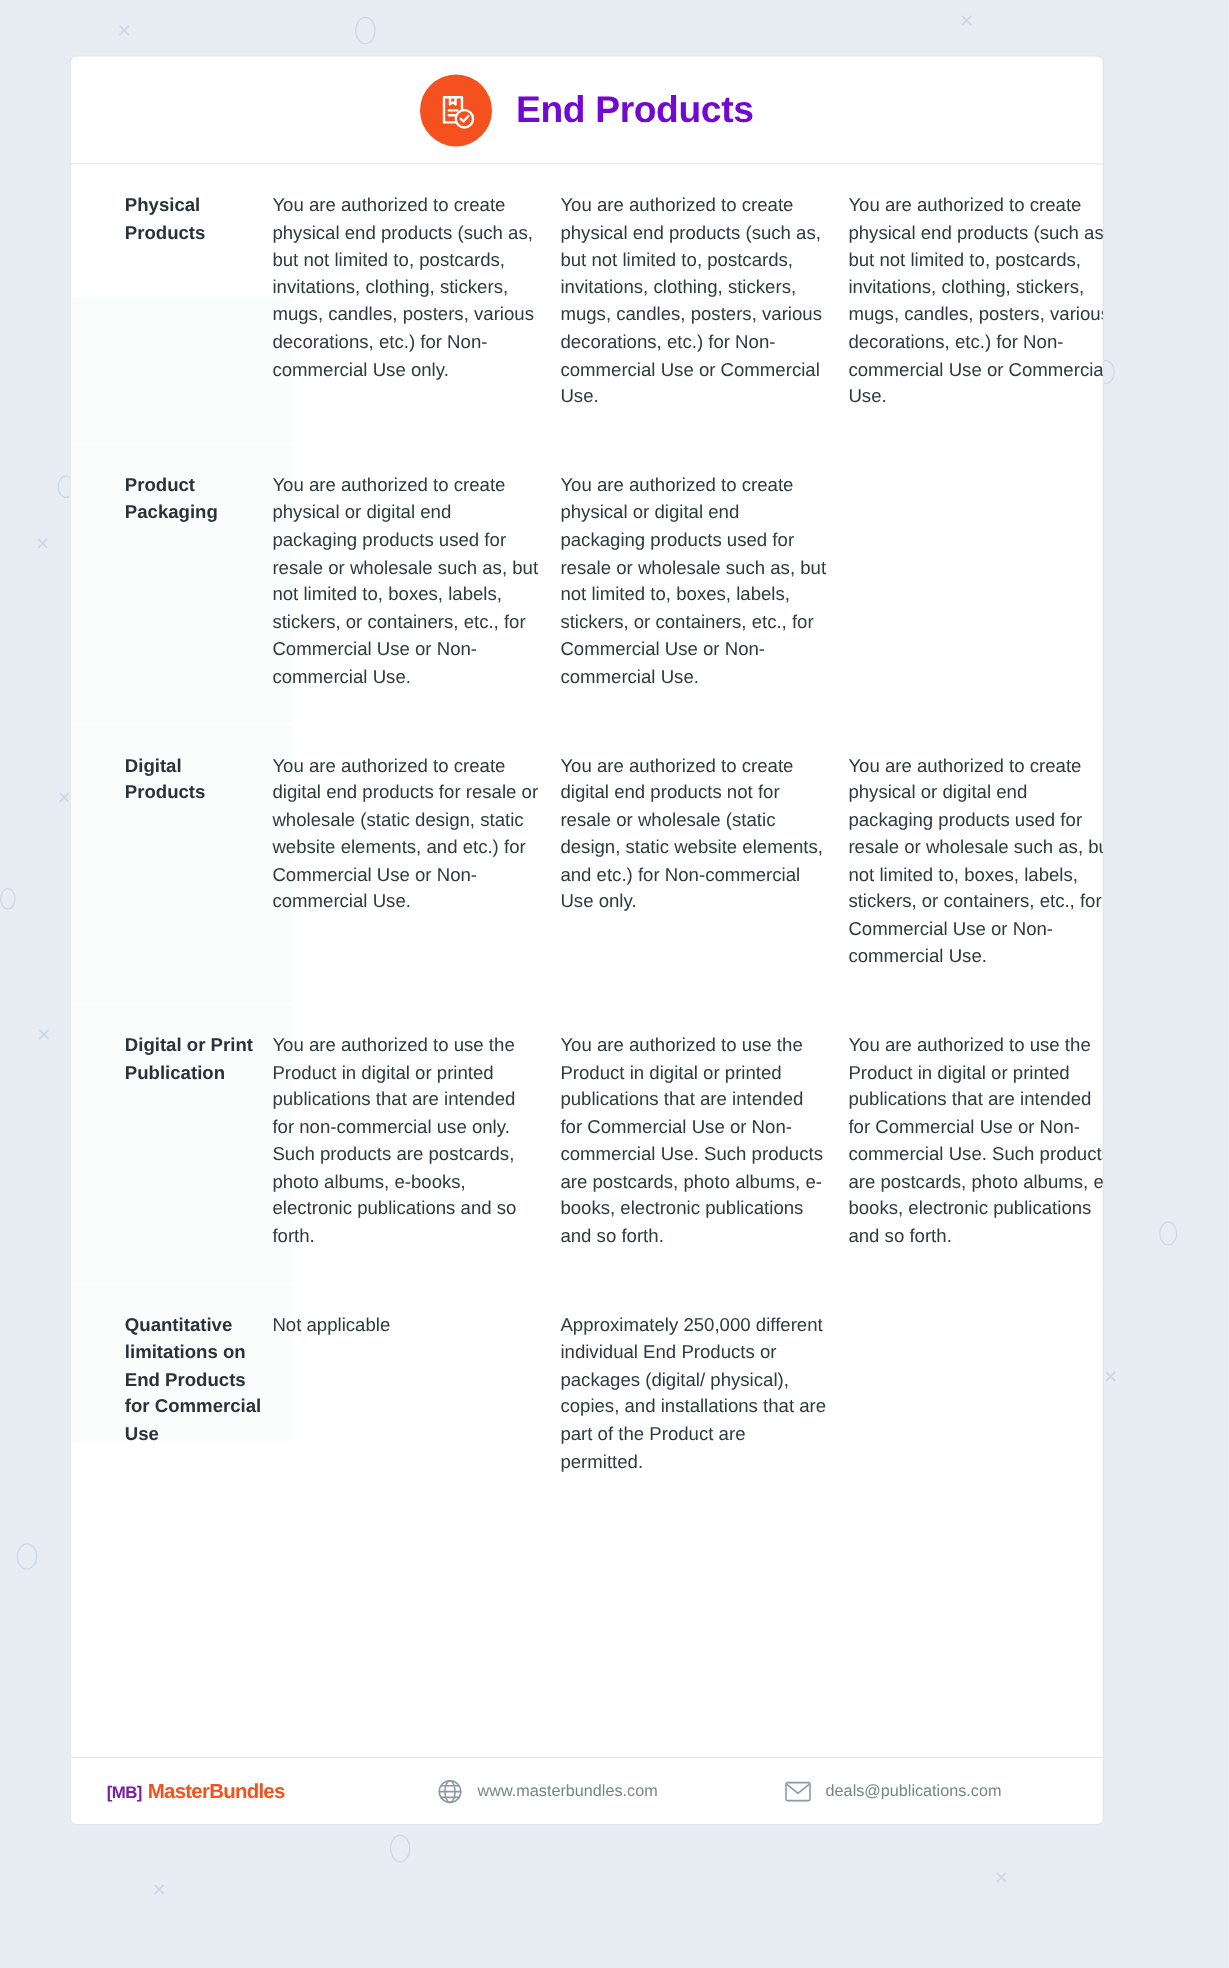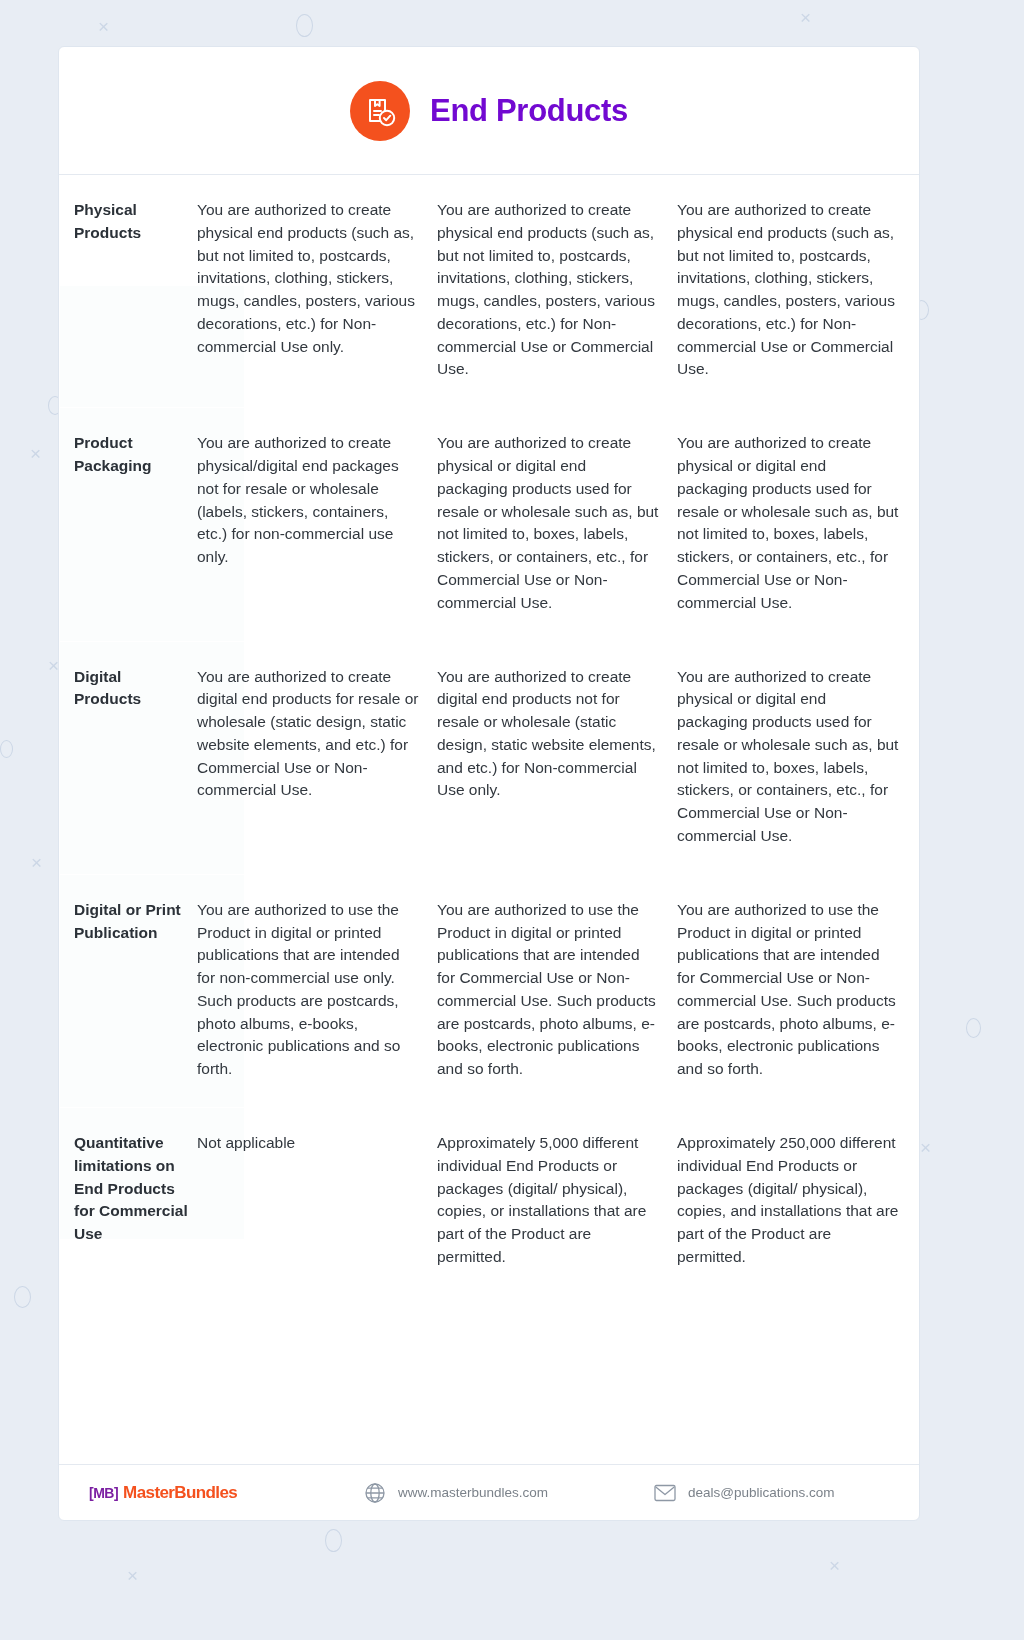--- a/index.html
+++ b/index.html
@@ -49,21 +49,21 @@
     height: 1475px;
     background: #ffffff;
     border: 1px solid #dfe6ef;
     border-radius: 6px;
     z-index: 2;
     overflow: hidden;
   }
 
   
   .card-header {
-    height: 128px;
+    height: 90px;
     display: flex;
     align-items: center;
     justify-content: center;
     gap: 20px;
     border-bottom: 1px solid #e4e9f0;
   }
   .header-badge {
     width: 60px;
     height: 60px;
     border-radius: 50%;
@@ -94,20 +94,21 @@
 
   .cell-label {
     width: 138px;
     flex: none;
     padding-left: 15px;
     padding-right: 8px;
     font-size: 15.5px;
     font-weight: 700;
     color: #2b3138;
     line-height: 1.47;
+    margin-left: 30px;
   }
   .cell {
     flex: none;
     padding-right: 18px;
     font-size: 15.5px;
     color: #32383f;
     line-height: 1.47;
   }
   .cell-1 { width: 240px; }
   .cell-2 { width: 240px; }
@@ -236,21 +237,20 @@
 
       <div class="row">
         <div class="cell-label">Physical Products</div>
         <div class="cell cell-1">You are authorized to create physical end products (such as, but not limited to, postcards, invitations, clothing, stickers, mugs, candles, posters, various decorations, etc.) for Non-commercial Use only.</div>
         <div class="cell cell-2">You are authorized to create physical end products (such as, but not limited to, postcards, invitations, clothing, stickers, mugs, candles, posters, various decorations, etc.) for Non-commercial Use or Commercial Use.</div>
         <div class="cell cell-3">You are authorized to create physical end products (such as, but not limited to, postcards, invitations, clothing, stickers, mugs, candles, posters, various decorations, etc.) for Non-commercial Use or Commercial Use.</div>
       </div>
 
       <div class="row">
         <div class="cell-label">Product Packaging</div>
-        <div class="cell cell-1">You are authorized to create physical/digital end packages not for resale or wholesale (labels, stickers, containers, etc.) for non-commercial use only.</div>
         <div class="cell cell-2">You are authorized to create physical or digital end packaging products used for resale or wholesale such as, but not limited to, boxes, labels, stickers, or containers, etc., for Commercial Use or Non-commercial Use.</div>
         <div class="cell cell-3">You are authorized to create physical or digital end packaging products used for resale or wholesale such as, but not limited to, boxes, labels, stickers, or containers, etc., for Commercial Use or Non-commercial Use.</div>
       </div>
 
       <div class="row">
         <div class="cell-label">Digital Products</div>
         <div class="cell cell-2">You are authorized to create digital end products for resale or wholesale (static design, static website elements, and etc.) for Commercial Use or Non-commercial Use.</div>
         <div class="cell cell-1">You are authorized to create digital end products not for resale or wholesale (static design, static website elements, and etc.) for Non-commercial Use only.</div>
         <div class="cell cell-3">You are authorized to create physical or digital end packaging products used for resale or wholesale such as, but not limited to, boxes, labels, stickers, or containers, etc., for Commercial Use or Non-commercial Use.</div>
       </div>
@@ -258,21 +258,20 @@
       <div class="row">
         <div class="cell-label">Digital or Print Publication</div>
         <div class="cell cell-1">You are authorized to use the Product in digital or printed publications that are intended for non-commercial use only. Such products are postcards, photo albums, e-books, electronic publications and so forth.</div>
         <div class="cell cell-2">You are authorized to use the Product in digital or printed publications that are intended for Commercial Use or Non-commercial Use. Such products are postcards, photo albums, e-books, electronic publications and so forth.</div>
         <div class="cell cell-3">You are authorized to use the Product in digital or printed publications that are intended for Commercial Use or Non-commercial Use. Such products are postcards, photo albums, e-books, electronic publications and so forth.</div>
       </div>
 
       <div class="row">
         <div class="cell-label">Quantitative limitations on End Products for Commercial Use</div>
         <div class="cell cell-1">Not applicable</div>
-        <div class="cell cell-2">Approximately 5,000 different individual End Products or packages (digital/ physical), copies, or installations that are part of the Product are permitted.</div>
         <div class="cell cell-3">Approximately 250,000 different individual End Products or packages (digital/ physical), copies, and installations that are part of the Product are permitted.</div>
       </div>
 
     </div>
   </div>
 
   <div class="card-footer">
     <div class="fbrand">
       <span class="mb-mark">[MB]</span>
       <span class="mb-name">MasterBundles</span>

